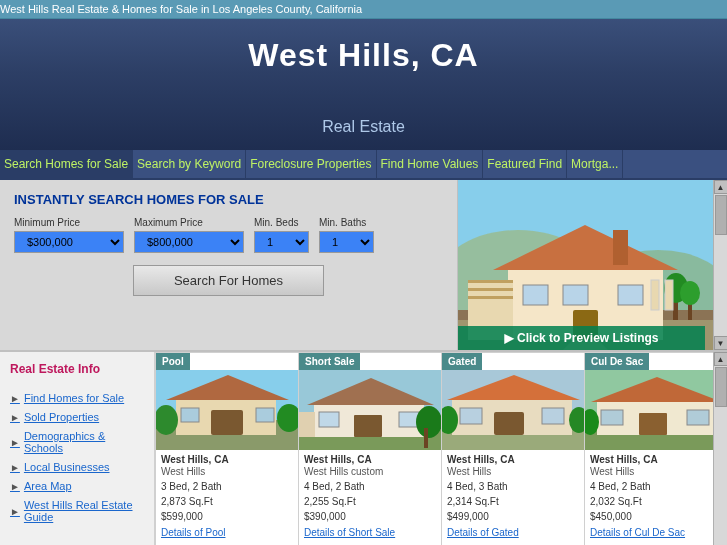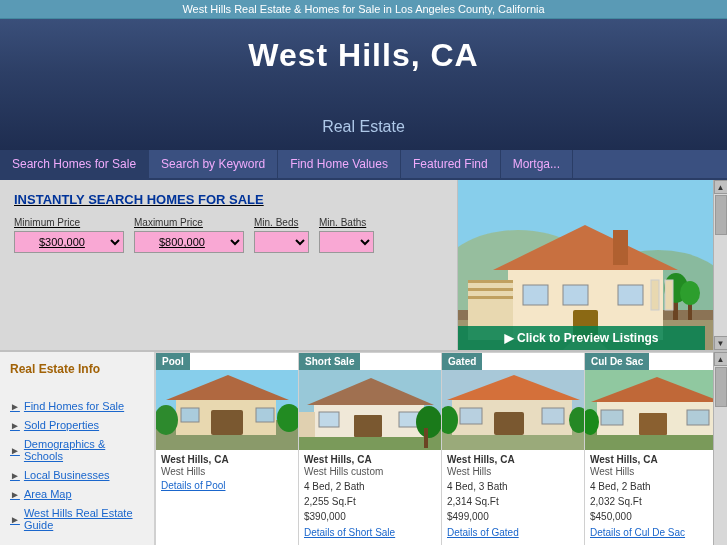--- a/index.html
+++ b/index.html
@@ -1,22 +1,22 @@
 <!DOCTYPE html>
 <html><head>
   <meta charset="utf-8">
   <style>
     * { margin: 0; padding: 0; box-sizing: border-box; }
     body { width: 727px; height: 545px; font-family: Arial, sans-serif; font-size: 12px; overflow: hidden; background: #fff; }
 
     
     #top-bar {
       background: #5a9ab5;
-      text-align: center;
-      padding: 3px 8px;
+      text-align: left;
+      padding: 3px 0;
       font-size: 11px;
       color: #fff;
       border-bottom: 1px solid #4488a0;
     }
 
     
     #header {
       background: linear-gradient(180deg, #3a4f7a 0%, #2d3f66 40%, #1e2d50 100%);
       text-align: center;
       padding: 18px 0 14px 0;
@@ -35,42 +35,41 @@
       margin-top: 44px;
     }
 
     
     #nav {
       background: #3a5080;
       display: flex;
       border-bottom: 2px solid #2a3d66;
     }
     .nav-item {
-      color: #f0abfc;
+      color: #bef264;
       font-size: 12px;
-      padding: 7px 12px;
+      padding: 7px 4px;
       cursor: pointer;
       white-space: nowrap;
       border-right: 1px solid #2a3d66;
     }
     .nav-item.active { background: #2a3d66; }
 
     
     #main {
       display: flex;
       background: #e8e8e8;
     }
 
     
     #search-panel {
       flex: 1;
       background: #d8d8d8;
       padding: 12px 14px 14px 14px;
       border-right: 1px solid #c0c0c0;
-      text-decoration: underline;
     }
     #search-title {
       color: #003399;
       font-weight: bold;
       font-size: 13px;
       margin-bottom: 10px;
     }
     .search-fields {
       display: flex;
       gap: 10px;
@@ -81,22 +80,22 @@
       display: flex;
       flex-direction: column;
       gap: 3px;
     }
     .field-label {
       font-size: 10px;
       color: #333;
     }
     .field-select {
       border: 1px solid #999;
-      background: #f9a8d4;
-      padding: 3px 20px;
+      background: #3b82f6;
+      padding: 3px 8px;
       font-size: 11px;
       cursor: pointer;
     }
     .field-select-wide { width: 110px; }
     .field-select-narrow { width: 55px; }
     #search-btn {
       display: block;
       margin: 4px auto 0 auto;
       background: linear-gradient(180deg, #e8e8e8, #c8c8c8);
       border: 1px solid #999;
@@ -149,22 +148,22 @@
     #sidebar {
       width: 155px;
       background: #f0f0f0;
       padding: 10px 10px;
       border-right: 1px solid #d0d0d0;
       flex-shrink: 0;
     }
     #sidebar-title {
       font-weight: bold;
       font-size: 12px;
-      color: #a16207;
-      margin-bottom: 24px;
+      color: #be185d;
+      margin-bottom: 16px;
     }
     .sidebar-link {
       display: flex;
       align-items: center;
       gap: 4px;
       color: #1a66cc;
       font-size: 11px;
       margin-bottom: 7px;
       cursor: pointer;
       text-decoration: underline;
@@ -314,20 +313,21 @@
 </div>
 
 <div id="header">
   <h1>West Hills, CA</h1>
   <h2>Real Estate</h2>
 </div>
 
 <div id="nav">
   <div class="nav-item active">Search Homes for Sale</div>
   <div class="nav-item">Search by Keyword</div>
+  <div class="nav-item">Foreclosure Properties</div>
   <div class="nav-item">Find Home Values</div>
   <div class="nav-item">Featured Find</div>
   <div class="nav-item">Mortga...</div>
 </div>
 
 <div id="main">
   <div id="search-panel">
     <div id="search-title">INSTANTLY SEARCH HOMES FOR SALE</div>
     <div class="search-fields">
       <div class="field-group">
@@ -358,20 +358,21 @@
           <option>1</option><option>2</option><option>3</option><option>4</option><option>5</option>
         </select>
       </div>
       <div class="field-group">
         <span class="field-label">Min. Baths</span>
         <select class="field-select field-select-narrow">
           <option>1</option><option>2</option><option>3</option><option>4</option>
         </select>
       </div>
     </div>
+    <button id="search-btn">Search For Homes</button>
   </div>
 
   <div id="property-preview">
     <div id="property-preview-img">
       <svg class="house-svg" viewBox="0 0 255 170" xmlns="http://www.w3.org/2000/svg">
 
         <rect x="0" y="0" width="255" height="170" fill="#87CEEB"></rect>
 
         <ellipse cx="60" cy="100" rx="80" ry="50" fill="#9db87e" opacity="0.7"></ellipse>
         <ellipse cx="200" cy="110" rx="70" ry="40" fill="#8aad6a" opacity="0.6"></ellipse>
@@ -462,20 +463,25 @@
           <rect x="55" y="40" width="32" height="25" fill="#7a5830" rx="2"></rect>
           <rect x="25" y="38" width="18" height="14" fill="#aaccdd" stroke="#888" stroke-width="1"></rect>
           <rect x="100" y="38" width="18" height="14" fill="#aaccdd" stroke="#888" stroke-width="1"></rect>
           <ellipse cx="10" cy="50" rx="12" ry="15" fill="#2d8a2d"></ellipse>
           <ellipse cx="133" cy="48" rx="12" ry="14" fill="#228B22"></ellipse>
         </svg>
       </div>
       <div class="listing-info">
         <div class="listing-location">West Hills, CA</div>
         <div class="listing-sub">West Hills</div>
+        <div class="listing-details">
+          <span>3 Bed, 2 Bath</span><br>
+          <span>2,873 Sq.Ft</span><br>
+          <span>$599,000</span>
+        </div>
         <span class="listing-link">Details of Pool</span>
       </div>
     </div>
 
     <div class="listing-card">
       <div class="listing-badge">Short Sale</div>
       <div class="listing-img house2-bg">
         <svg viewBox="0 0 143 80" xmlns="http://www.w3.org/2000/svg" width="143" height="80">
           <rect x="0" y="0" width="143" height="80" fill="#98c8d8"></rect>
           <rect x="0" y="55" width="143" height="25" fill="#7a9a5a"></rect>

